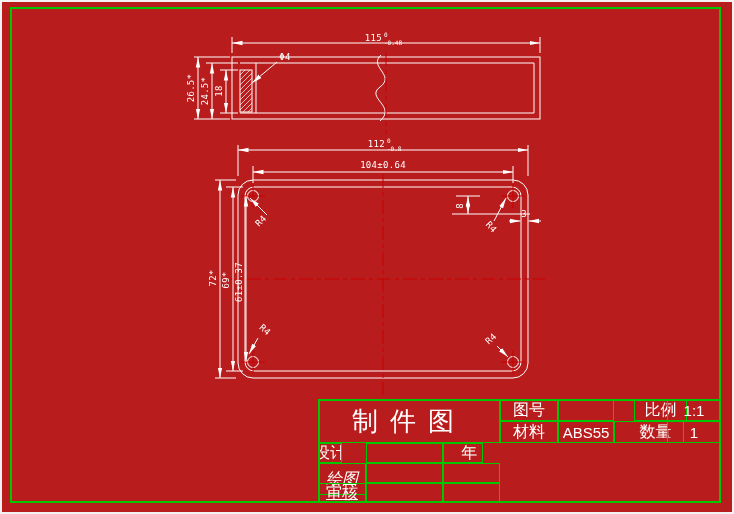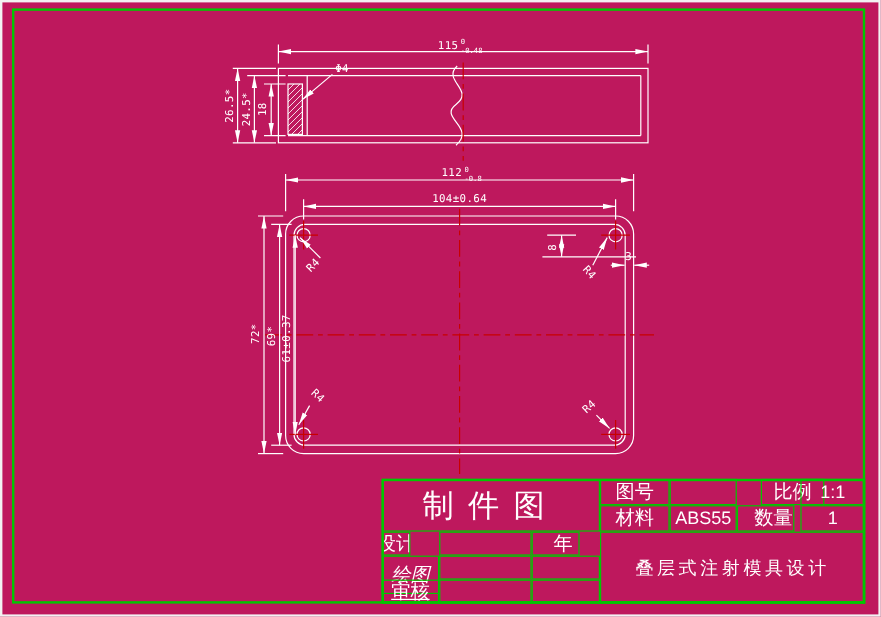--- a/index.html
+++ b/index.html
@@ -1,18 +1,18 @@
 <!DOCTYPE html>
 <html><head>
 <meta charset="utf-8">
 <style>
   html,body{margin:0;padding:0;background:#c9c9c9;}
   .page{
     position:relative;width:734px;height:514px;box-sizing:border-box;
-    background:#be185d;border:2px solid #f2f2f2;overflow:hidden;
+    background:#b91c1c;border:2px solid #f2f2f2;overflow:hidden;
     font-family:"Liberation Sans",sans-serif;
   }
   .frame{
     position:absolute;left:8px;top:5px;width:711px;height:496px;
     box-sizing:border-box;border:2px solid #00c800;
   }
   svg.draw{position:absolute;left:-2px;top:-2px;}
   svg.draw text{
     fill:#ffffff;font-family:"DejaVu Sans Mono",monospace;font-size:9px;
     letter-spacing:0.3px;
@@ -147,32 +147,31 @@
   <div class="tb">
     <div class="cell big" style="left:0;top:0;width:182px;height:44px;">制件图</div>
 
     <div class="cell lbl" style="left:182px;top:0;width:58px;height:22px;">图号</div>
     <div class="cell" style="left:240px;top:0;width:56px;height:22px;"></div>
     <div class="cell lbl" style="left:296px;top:0;width:53px;height:22px;margin-left:20px;">比例</div>
     <div class="cell" style="left:349px;top:0;width:54px;height:22px;">1:1</div>
 
     <div class="cell lbl" style="left:182px;top:22px;width:58px;height:22px;">材料</div>
     <div class="cell" style="left:240px;top:22px;width:56px;height:22px;">ABS55</div>
-    <div class="cell lbl" style="left:296px;top:22px;width:48px;height:22px;padding-left:13px;">数量</div>
+    <div class="cell lbl" style="left:296px;top:22px;width:70px;height:22px;padding-left:13px;">数量</div>
     <div class="cell" style="left:349px;top:22px;width:54px;height:22px;">1</div>
 
     <div class="cell lbl" style="left:0;top:44px;width:24px;height:20px;">设计</div>
     <div class="cell" style="left:48px;top:44px;width:77px;height:20px;"></div>
     <div class="cell lbl" style="left:125px;top:44px;width:40px;height:20px;padding-left:33px;">年 月</div>
 
     <div class="cell lbl" style="left:0;top:64px;width:48px;height:32px;font-style:italic;">绘图</div>
     <div class="cell" style="left:48px;top:64px;width:77px;height:20px;"></div>
     <div class="cell" style="left:125px;top:64px;width:57px;height:20px;"></div>
 
     <div class="cell lbl" style="left:0;top:84px;width:48px;height:20px;text-decoration:underline;">审核</div>
     <div class="cell" style="left:48px;top:84px;width:77px;height:20px;"></div>
     <div class="cell" style="left:125px;top:84px;width:57px;height:20px;"></div>
 
-    <div class="cell proj" style="left:182px;top:44px;width:221px;height:60px;">叠层式注射模具设计</div>
 
     <div class="outline"></div>
   </div>
 </div>
 
 </body></html>

